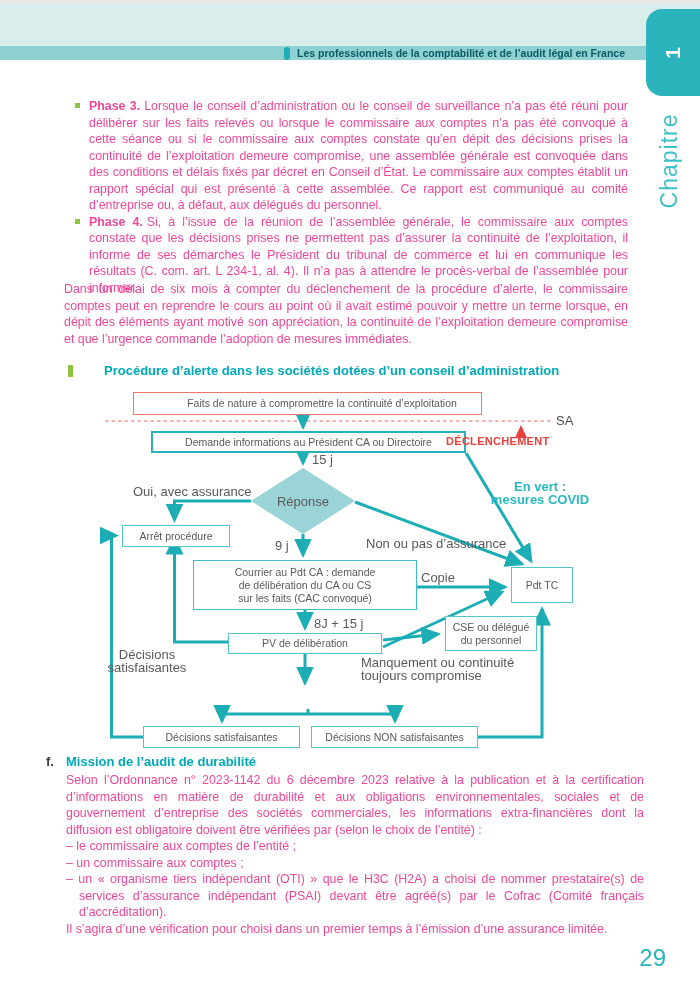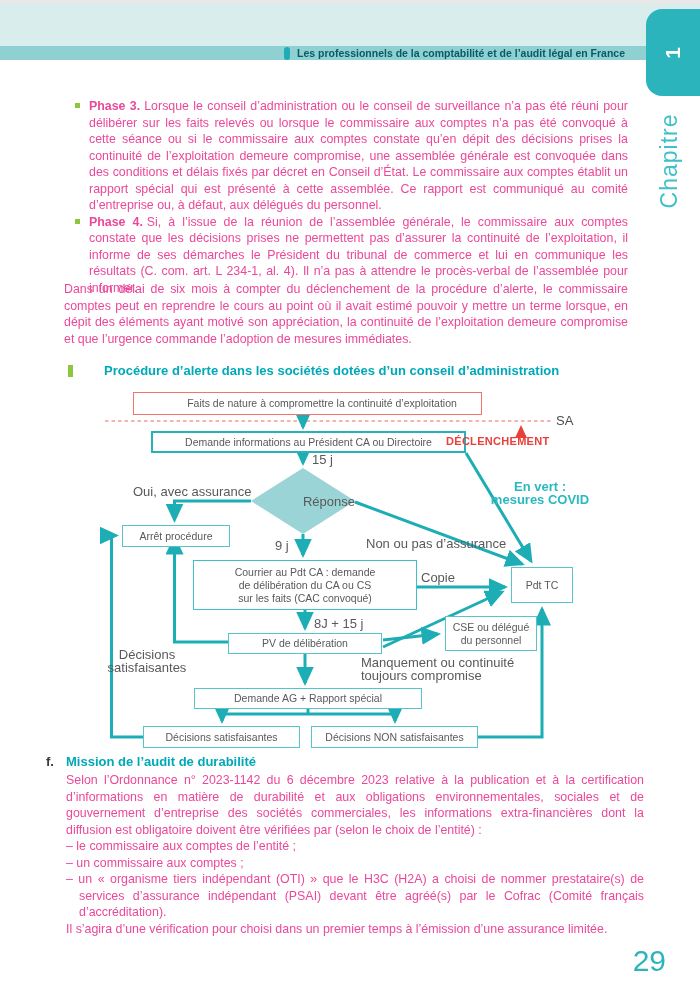--- a/index.html
+++ b/index.html
@@ -61,38 +61,38 @@
   .b-cse      { left:445px; top:227px; width:92px;  height:35px; }
   .b-dag      { left:194px; top:299px; width:228px; height:21px; }
   .b-decs     { left:143px; top:337px; width:157px; height:22px; }
   .b-decn     { left:311px; top:337px; width:167px; height:22px; }
 
   .fc-label { position:absolute; font-size:13px; line-height:13px; color:#58595b; white-space:pre-line; }
   .l-sa      { left:556px; top:25px;  color:#4d4d4f; }
   .l-decl    { left:446px; top:46px;  color:#e8403b; font-weight:bold; font-size:11px; letter-spacing:.3px; }
   .l-15j     { left:312px; top:64px; }
   .l-oui     { left:133px; top:96px; }
-  .l-reponse { left:251px; top:106px; width:104px; text-align:right; }
+  .l-reponse { left:251px; top:106px; width:104px; text-align:center; }
   .l-8j      { left:275px; top:150px; }
   .l-non     { left:318px; top:148px;padding-left:48px; }
   .l-copie   { left:421px; top:182px; }
   .l-8j15j   { left:314px; top:228px; }
   .l-decsat  { left:102px; top:259px; width:90px; text-align:center; }
   .l-manq    { left:313px; top:267px;padding-left:48px; }
   .l-envert  { left:486px; top:91px; width:108px; text-align:center; color:#2bb9c1; font-weight:bold; }
 
   
   .sec-f { position:absolute; left:46px; top:750px; width:600px; }
   .sec-f-head { display:flex; margin-bottom:3px; }
   .f-index { font-weight:bold; font-size:13px; color:#3b3b3d; width:20px; flex:0 0 auto; }
   .f-title { font-weight:bold; font-size:13px; color:#00a9b8; }
   .f-body  { margin-left:20px; width:578px; }
   .dash-item { padding-left:13px; text-indent:-13px; }
 
-  .page-num { position:absolute; right:34px; top:940px; font-size:30px; color:#2bb4bc; }
+  .page-num { position:absolute; right:34px; top:940px; font-size:24px; color:#2bb4bc; }
 </style>
 </head>
 <body>
 
 <div class="page">
 
   <div class="band-light"></div>
   <div class="band-mid">
     <span class="band-pill"></span>
     <span class="band-title">Les professionnels de la comptabilité et de l’audit légal en France</span>
@@ -160,21 +160,20 @@
     <div class="fc-box b-faits">Faits de nature à compromettre la continuité d’exploitation</div>
     <div class="fc-box b-demande">Demande informations au Président CA ou Directoire</div>
     <div class="fc-box b-arret">Arrêt procédure</div>
     <div class="fc-box b-courrier">Courrier au Pdt CA : demande
 de délibération du CA ou CS
 sur les faits (CAC convoqué)</div>
     <div class="fc-box b-pdttc">Pdt TC</div>
     <div class="fc-box b-pv">PV de délibération</div>
     <div class="fc-box b-cse">CSE ou délégué
 du personnel</div>
-    <div class="fc-box b-dag">Demande AG + Rapport spécial</div>
     <div class="fc-box b-decs">Décisions satisfaisantes</div>
     <div class="fc-box b-decn">Décisions NON satisfaisantes</div>
 
     <div class="fc-label l-sa">SA</div>
     <div class="fc-label l-decl">DÉCLENCHEMENT</div>
     <div class="fc-label l-15j">15 j</div>
     <div class="fc-label l-reponse">Réponse</div>
     <div class="fc-label l-oui">Oui, avec assurance</div>
     <div class="fc-label l-8j">9 j</div>
     <div class="fc-label l-non">Non ou pas d’assurance</div>

